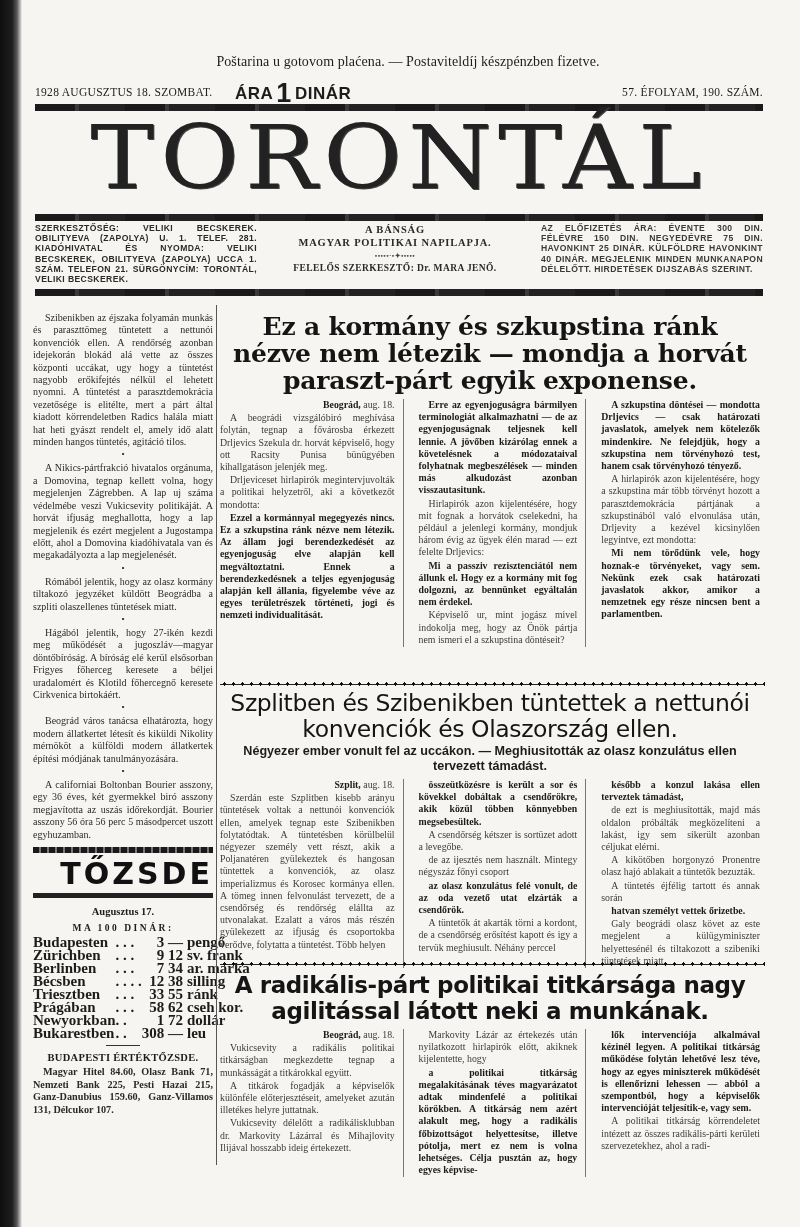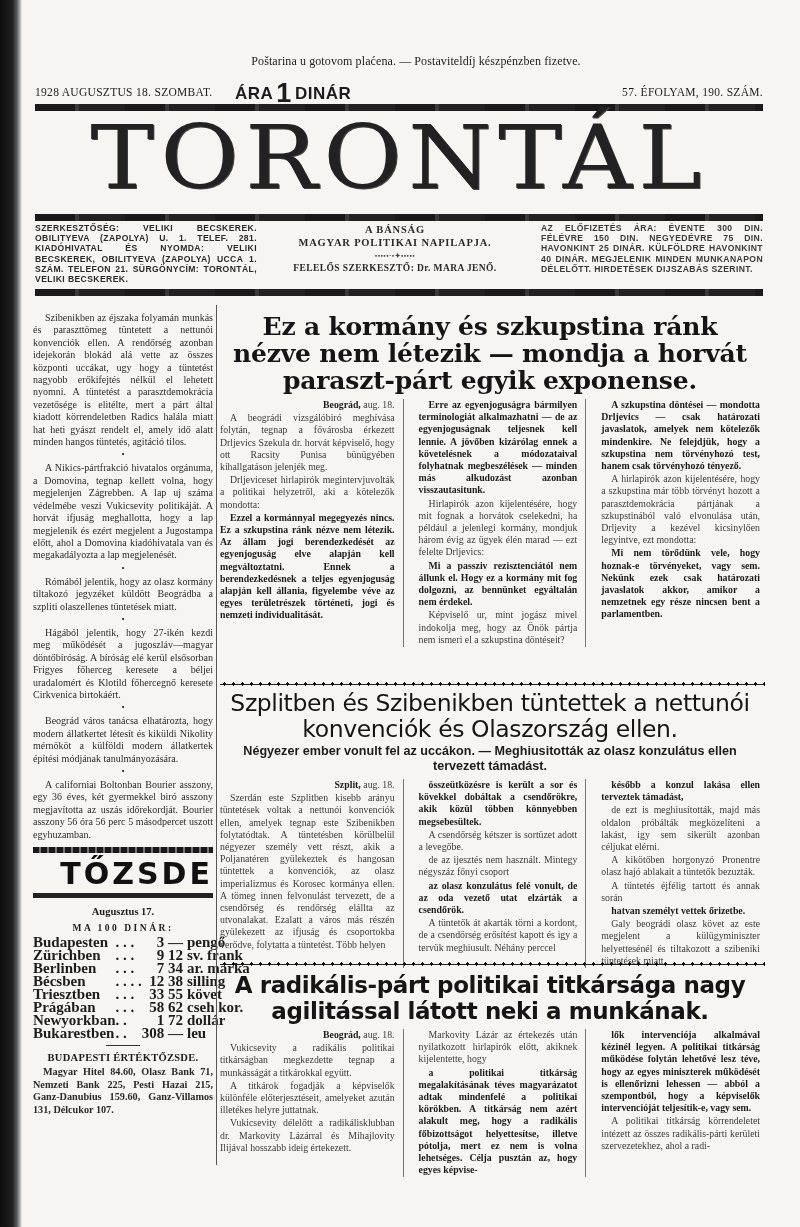--- a/index.html
+++ b/index.html
@@ -10,21 +10,21 @@
     color: #1c1c1c;
     position: relative;
   }
   .binding-edge {
     position: absolute; left: 0; top: 0; width: 22px; height: 1227px;
     background: linear-gradient(to right, #0e0e0e 0, #1e1e1e 12px, #5a5a5a 17px, #cfcfcf 21px, #f6f5f1 22px);
   }
   .page { position: absolute; left: 30px; top: 0; width: 770px; height: 1227px; }
 
   
-  .postal { position: absolute; left: 16px; top: 54px; width: 740px; text-align: center; font-size: 12px; letter-spacing: 0.1px; }
+  .postal { position: absolute; left: 8px; top: 54px; width: 740px; text-align: center; font-size: 14px; letter-spacing: 0.1px; }
   .dateline { position: absolute; left: 5px; top: 81px; width: 728px; height: 22px; }
   .dateline .left { position: absolute; left: 0; top: 5px; font-size: 11.5px; letter-spacing: 0.3px; }
   .dateline .price { position: absolute; left: 200px; top: -3px; font-family: "Liberation Sans", sans-serif; font-weight: bold; font-size: 17px; letter-spacing: 0.5px; }
   .dateline .price .big { font-size: 27px; vertical-align: -3px; padding: 0 3px; }
   .dateline .right { position: absolute; right: 0; top: 5px; font-size: 11.5px; letter-spacing: 0.3px; }
 
   .rule-thick { position: absolute; left: 5px; width: 728px; height: 7px; background: repeating-linear-gradient(90deg, #1a1a1a 0 40px, #3a3a3a 40px 44px, #222 44px 90px); }
 
   .masthead { position: absolute; left: 5px; top: 112px; width: 728px; height: 100px; text-align: center;
     font-family: "DejaVu Serif", serif; font-size: 96px; line-height: 100px; letter-spacing: 6px; color: #222;
@@ -155,21 +155,21 @@
         <tr>
             <td class="city">Bécsben</td>
             <td class="dots">. . . .</td>
             <td class="val">12 38</td>
             <td>silling</td>
           </tr>
         <tr>
             <td class="city">Triesztben</td>
             <td class="dots">. . .</td>
             <td class="val">33 55</td>
-            <td>követ</td>
+            <td>ránk</td>
           </tr>
         <tr>
             <td class="city">Prágában</td>
             <td class="dots">. . .</td>
             <td class="val">58 62</td>
             <td>cseh kor.</td>
           </tr>
         <tr>
             <td class="city">Newyorkban</td>
             <td class="dots">. .</td>
@@ -190,21 +190,21 @@
   </div>
 
   <div class="vline" style="left:186px; top:305px; height:860px;"></div>
 
   <div class="art" style="top:313px">
     <div class="headline h1">Ez a kormány és szkupstina ránk nézve nem létezik — mondja a horvát paraszt-párt egyik exponense.</div>
     <div class="cols">
       <div class="col3">
         <p class="dl"><b>Beográd,</b> <span>aug. 18.</span></p>
         <p>A beográdi vizsgálóbiró meghívása folytán, tegnap a fővárosba érkezett Drljevics Szekula dr. horvát képviselő, hogy ott Racsity Punisa bünügyében kihallgatáson jelenjék meg.</p>
-        <p>Drljeviceset hirlapirók megintervjuvolták a politikai helyzetről, aki a kötelezők mondotta:</p>
+        <p>Drljeviceset hirlapirók megintervjuvolták a politikai helyzetről, aki a következőt mondotta:</p>
         <p class="b">Ezzel a kormánnyal megegyezés nincs. Ez a szkupstina ránk nézve nem létezik. Az állam jogi berendezkedését az egyenjoguság elve alapján kell megváltoztatni. Ennek a berendezkedésnek a teljes egyenjoguság alapján kell állania, figyelembe véve az egyes területrészek történeti, jogi és nemzeti individualitását.</p>
       </div>
       <div class="col3">
         <p class="b">Erre az egyenjoguságra bármilyen terminologiát alkalmazhatni — de az egyenjoguságnak teljesnek kell lennie. A jövőben kizárólag ennek a követelésnek a módozataival folyhatnak megbeszélések — minden más alkudozást azonban visszautasitunk.</p>
         <p>Hirlapirók azon kijelentésére, hogy mit fognak a horvátok cselekedni, ha például a jelenlegi kormány, mondjuk három évig az ügyek élén marad — ezt felelte Drljevics:</p>
         <p class="b">Mi a passziv rezisztenciától nem állunk el. Hogy ez a kormány mit fog dolgozni, az bennünket egyáltalán nem érdekel.</p>
         <p>Képviselő ur, mint jogász mivel indokolja meg, hogy az Önök pártja nem ismeri el a szkupstina döntéseit?</p>
       </div>
       <div class="col3">
         <p class="b">A szkupstina döntései — mondotta Drljevics — csak határozati javaslatok, amelyek nem kötelezők mindenkire. Ne felejdjük, hogy a szkupstina nem törvényhozó test, hanem csak törvényhozó tényező.</p>

